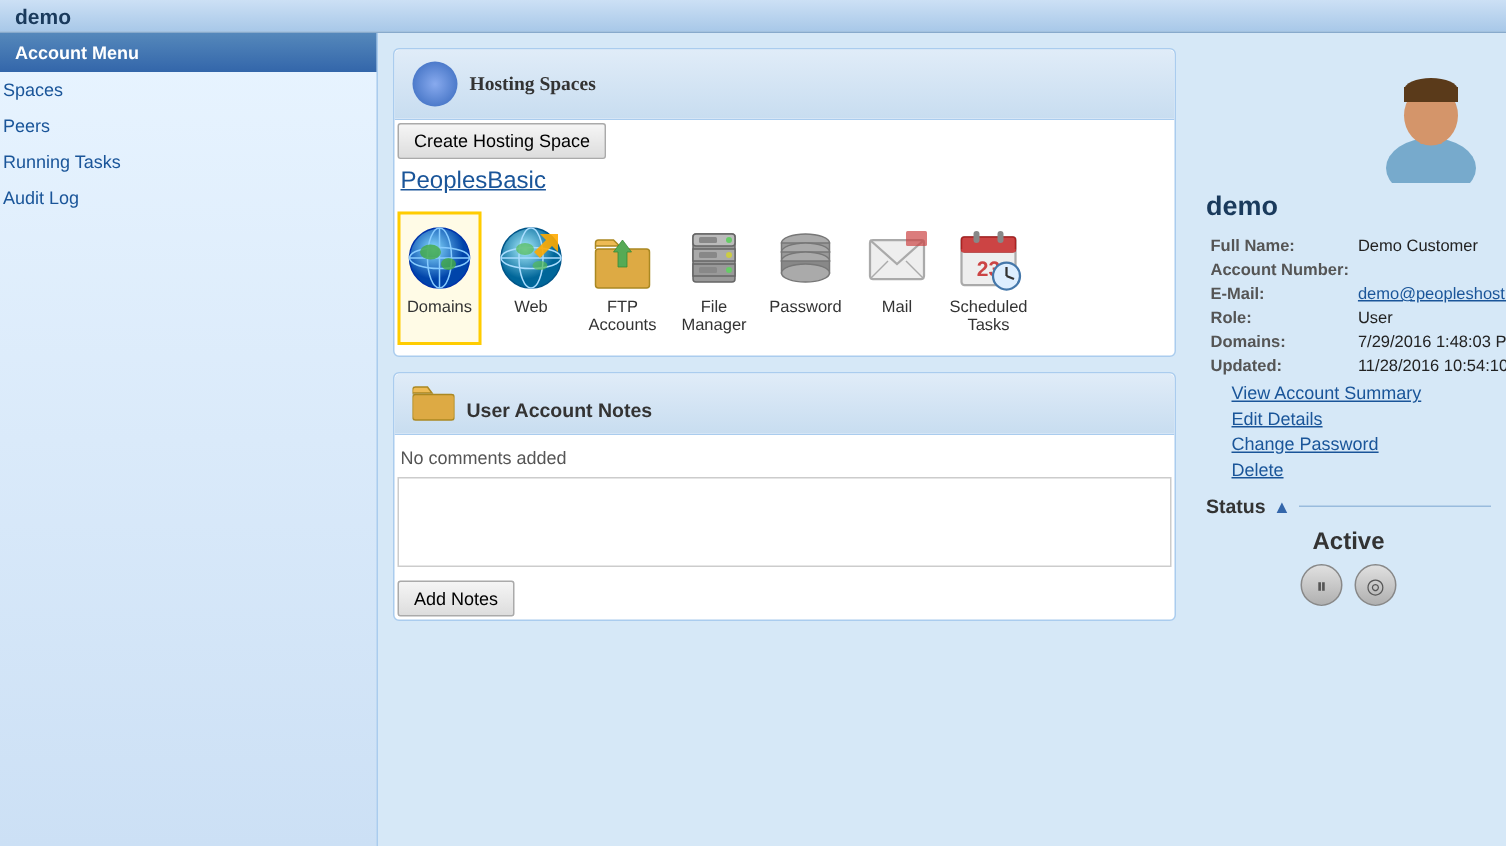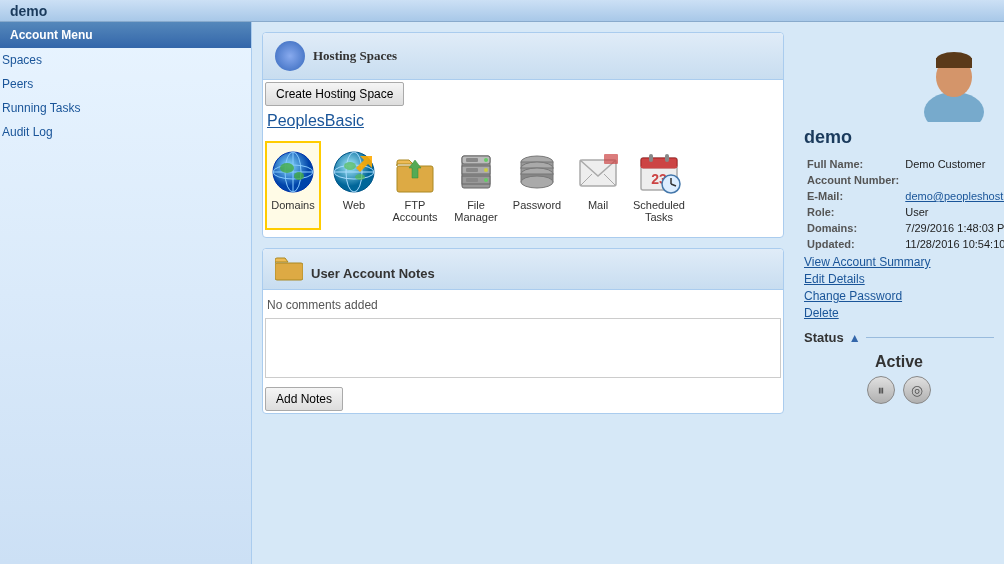--- a/index.html
+++ b/index.html
@@ -47,21 +47,21 @@
     .no-comments { color: #555; font-size: 12px; padding: 6px 2px; }
     .notes-textarea { width: 100%; height: 60px; border: 1px solid #ccc; resize: none; font-size: 12px; padding: 4px; }
 
     
     .right-panel { width: 210px; padding: 10px; flex-shrink: 0; }
     .user-name { font-size: 18px; font-weight: bold; color: #1a3a5c; margin-bottom: 8px; }
     .user-info-table { width: 100%; font-size: 11px; border-collapse: collapse; }
     .user-info-table td { padding: 2px 3px; vertical-align: top; }
     .user-info-table .label { color: #555; font-weight: bold; white-space: nowrap; }
     .user-info-table .value { color: #222; }
-    .user-info-link { display: block; color: #1a5599; text-decoration: underline; cursor: pointer; font-size: 12px; margin: 3px 0; }
+    .user-info-link { display: block; color: #1a5599; text-decoration: underline; cursor: pointer; font-size: 12px; margin: 3px 17px; }
     .status-section { margin-top: 10px; }
     .status-header { display: flex; align-items: center; font-size: 13px; font-weight: bold; color: #333; gap: 5px; }
     .status-header::after { content: ''; flex: 1; height: 1px; background: #99bbdd; }
     .status-arrow { color: #3366aa; font-size: 12px; }
     .status-active { font-size: 16px; font-weight: bold; color: #333; text-align: center; display: block; margin: 8px 0 5px 0; }
     .status-buttons { display: flex; gap: 8px; justify-content: center; }
     .status-btn { width: 28px; height: 28px; border-radius: 50%; border: 1px solid #888; background: linear-gradient(to bottom, #e0e0e0, #b0b0b0); cursor: pointer; display: flex; align-items: center; justify-content: center; font-size: 14px; color: #555; }
 
     
     .avatar-area { display: flex; justify-content: flex-end; margin-bottom: 5px; }

